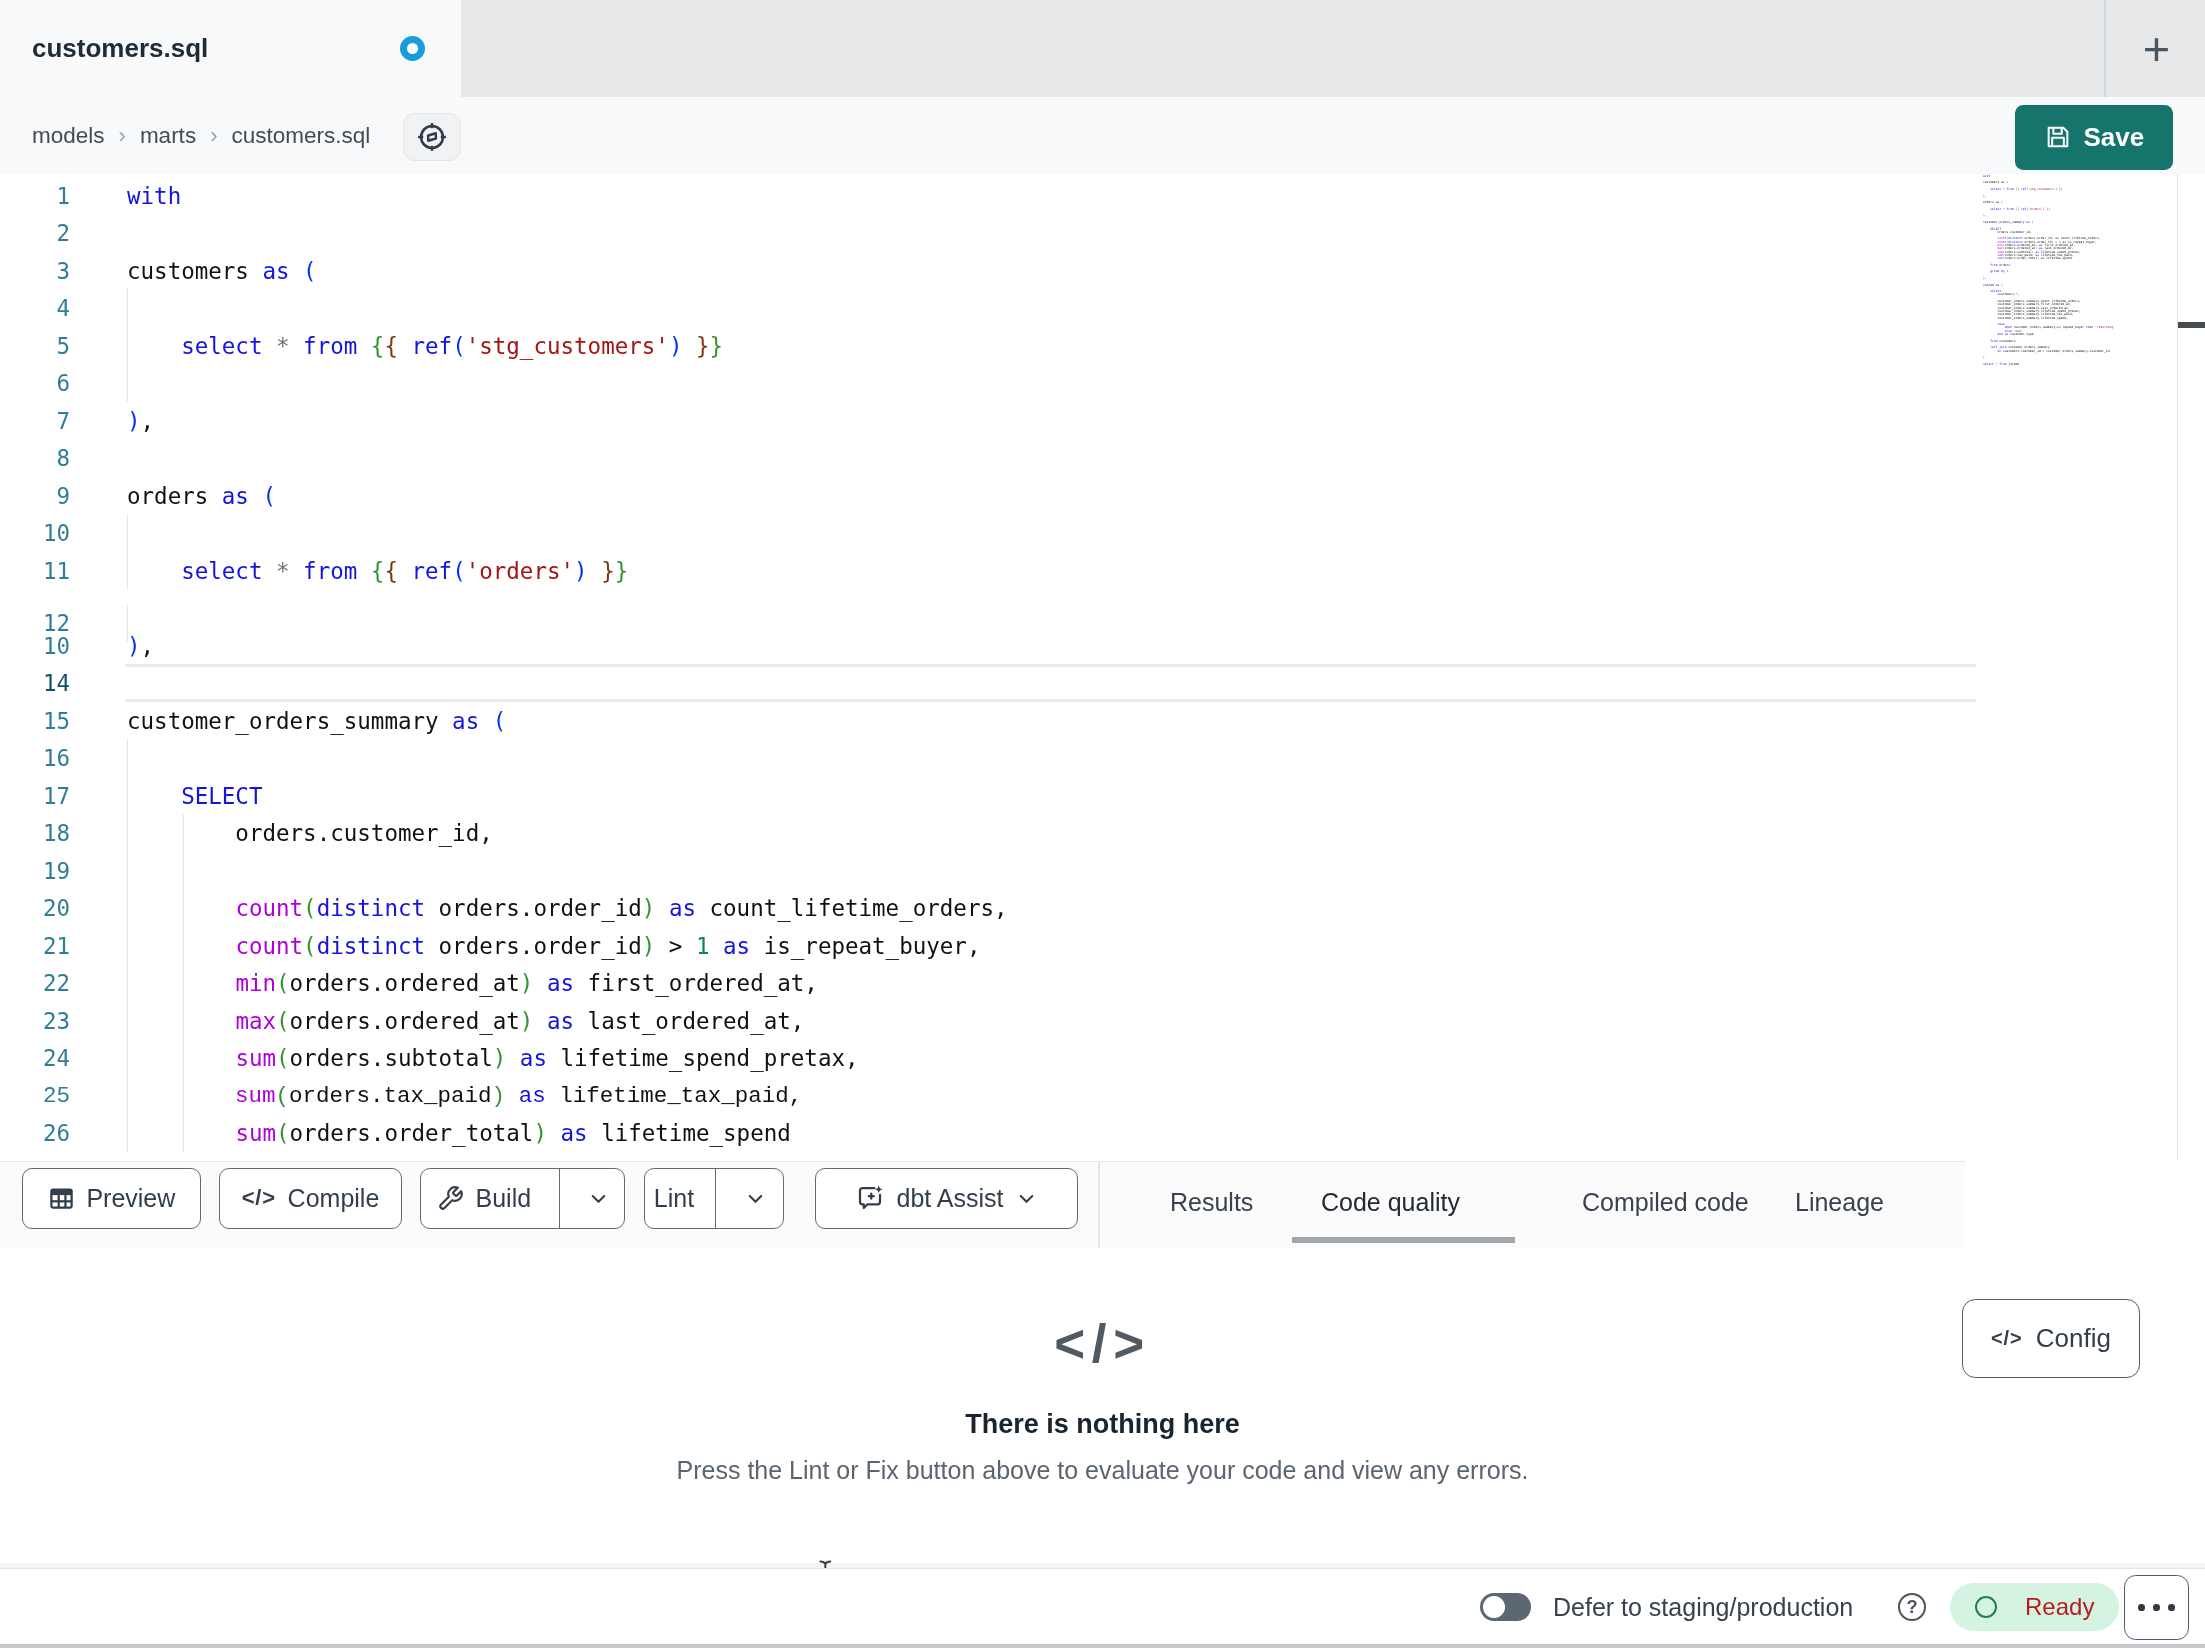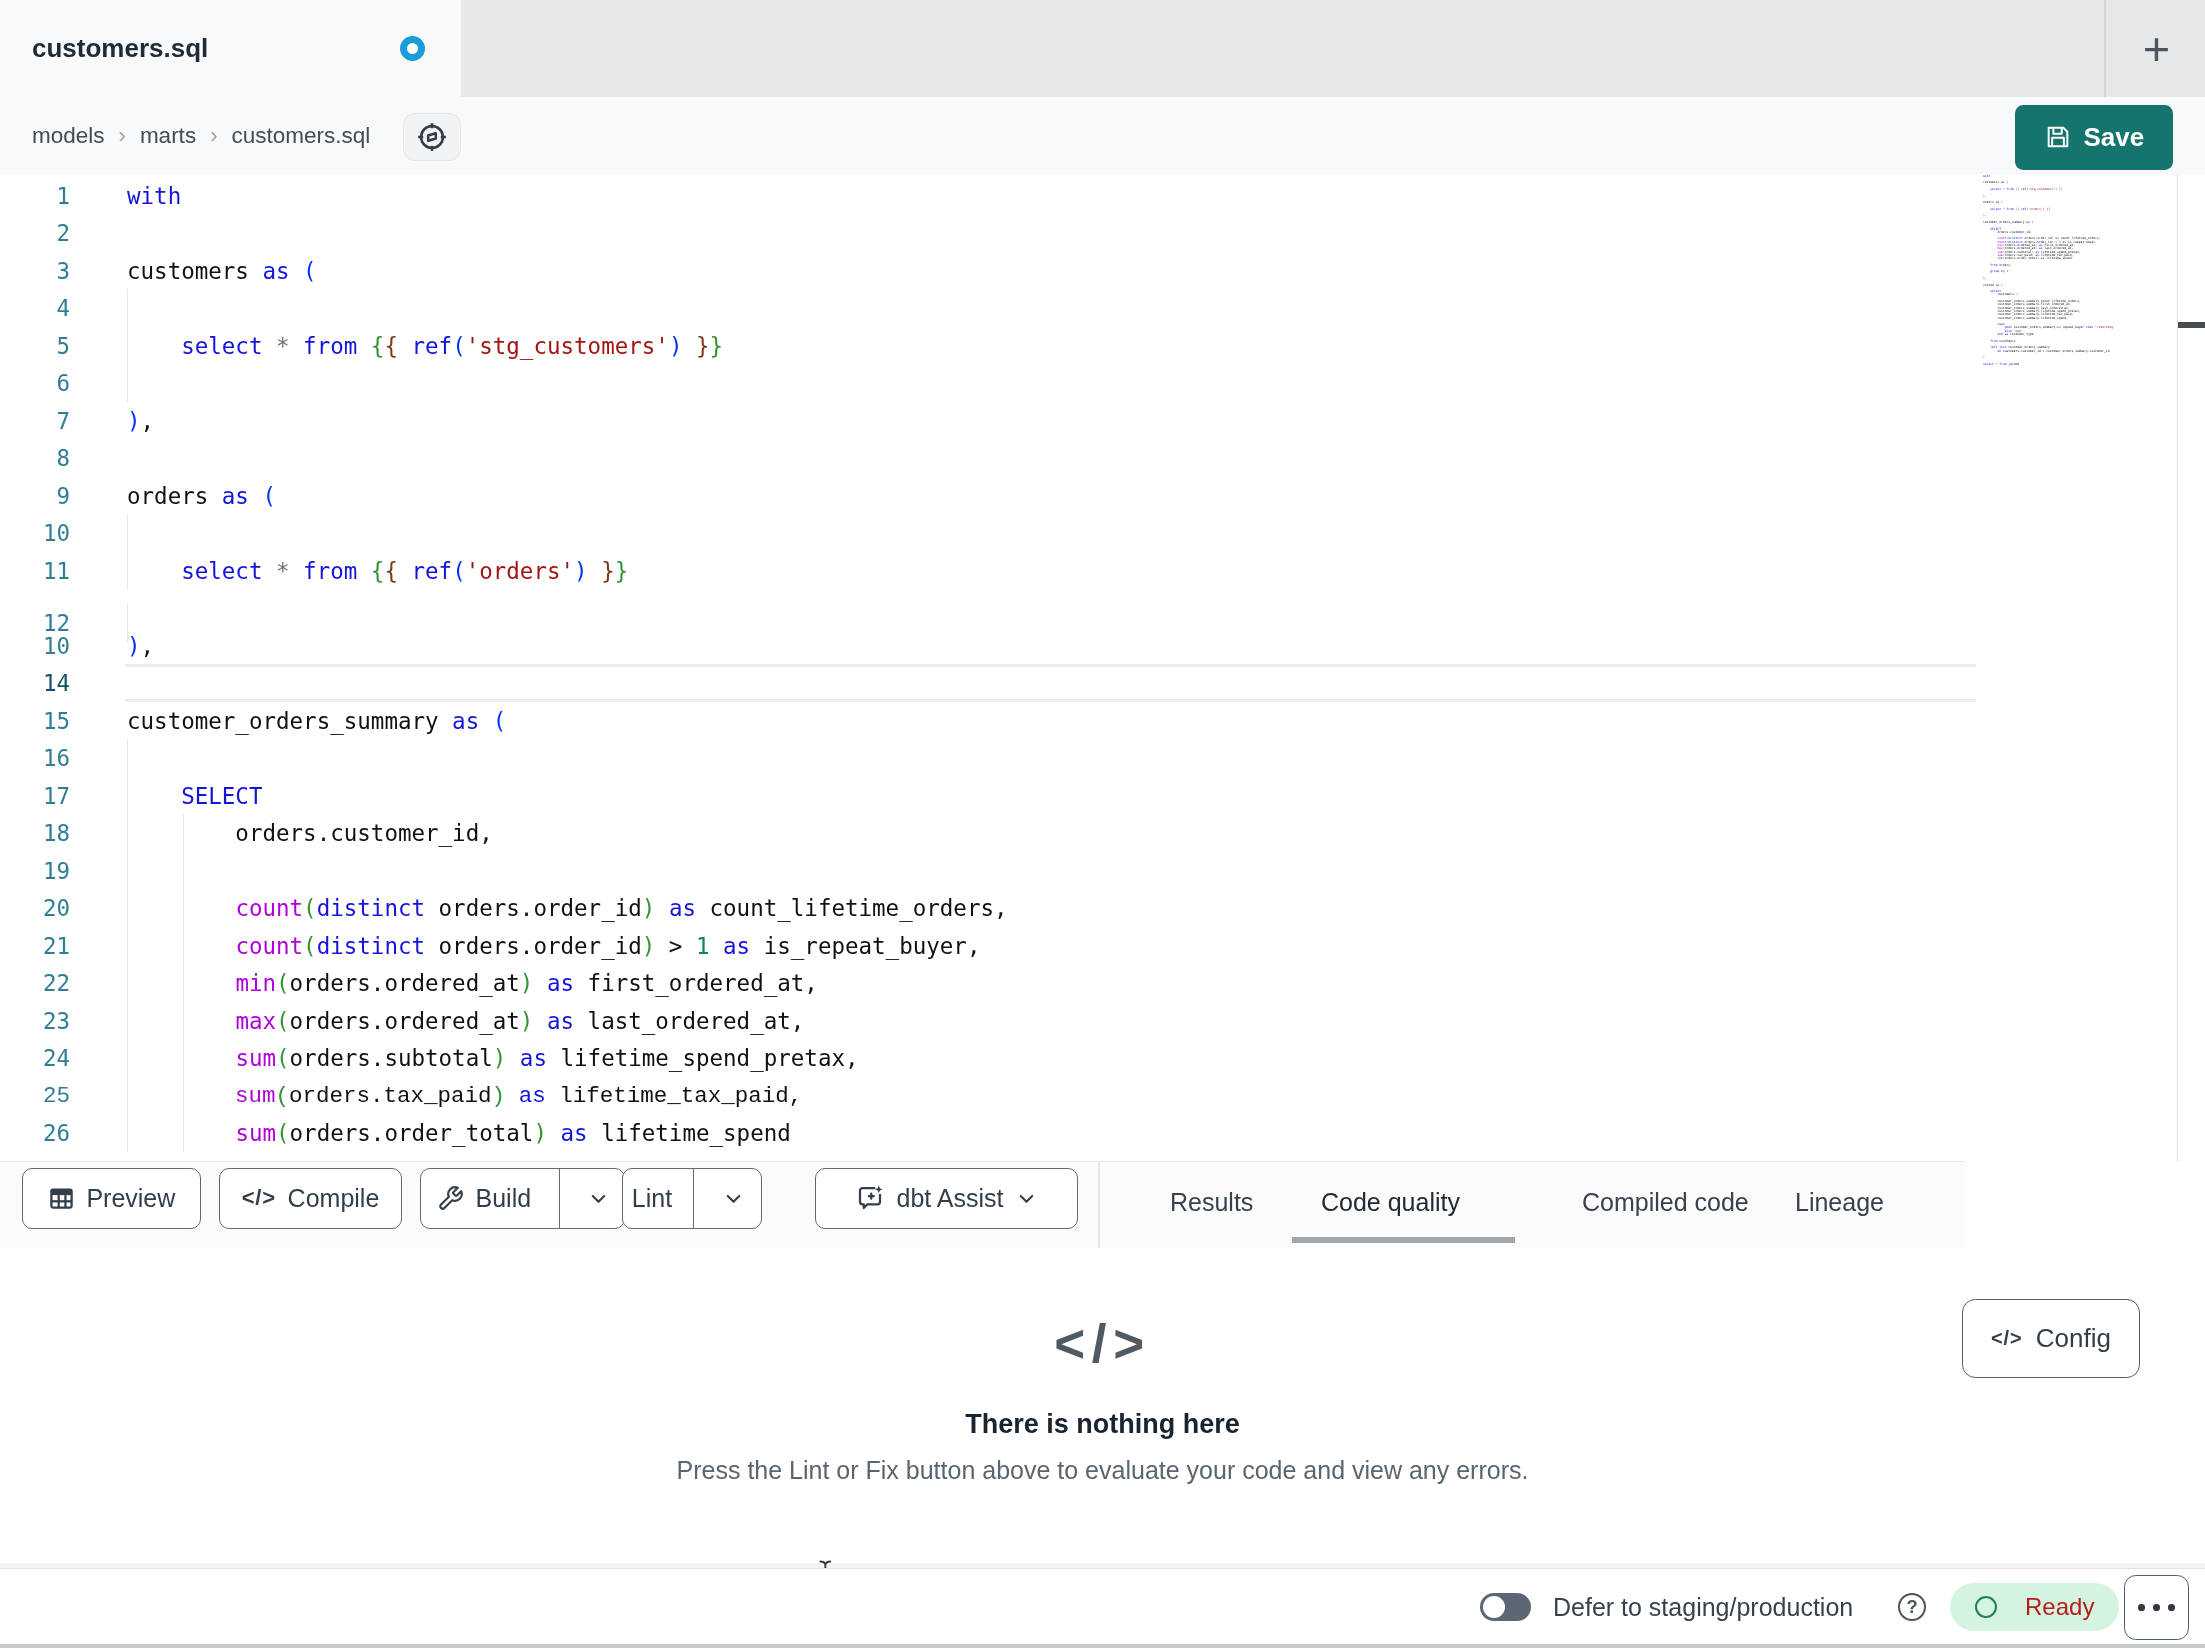--- a/index.html
+++ b/index.html
@@ -375,21 +375,21 @@
         <span>Build</span>
       </span>
       <span class="tb-sep"></span>
       <span class="tb-chev" style="width:52px;">
         <svg width="23" height="23" viewBox="0 0 24 24" fill="none" stroke="#323e4a" stroke-width="2.2" stroke-linecap="round" stroke-linejoin="round">
             <polyline points="6 9.5 12 15.5 18 9.5"></polyline>
           </svg>
       </span>
     </div>
 
-    <div class="tb-btn" style="left:622px;width:140px;">
+    <div class="tb-btn" style="left:644px;width:140px;">
       <span class="tb-main">
         <span>Lint</span>
       </span>
       <span class="tb-sep"></span>
       <span class="tb-chev" style="width:55px;">
         <svg width="23" height="23" viewBox="0 0 24 24" fill="none" stroke="#323e4a" stroke-width="2.2" stroke-linecap="round" stroke-linejoin="round">
             <polyline points="6 9.5 12 15.5 18 9.5"></polyline>
           </svg>
       </span>
     </div>

